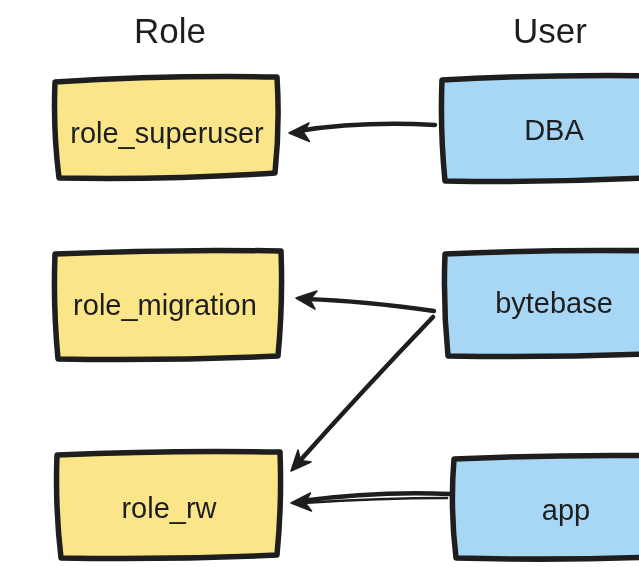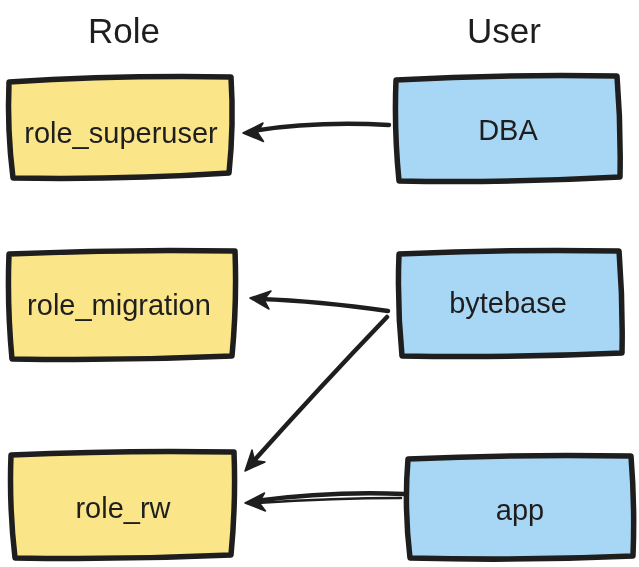--- a/index.html
+++ b/index.html
@@ -9,20 +9,21 @@
     --background:#FFFFFF;
   }
   *{box-sizing:border-box;}
   html,body{margin:0;padding:0;background:var(--background);}
   .canvas{
     position:relative;
     width:639px;height:567px;
     background:var(--background);
     overflow:hidden;
     font-family:"Liberation Sans", sans-serif;
+    padding-left:46px;
   }
   svg{display:block;}
   svg text{
     font-family:"Liberation Sans", sans-serif;
     fill:var(--ink);
   }
   .col-header{font-size:35px;font-weight:400;text-anchor:middle;}
   .box-label{font-size:29px;font-weight:400;text-anchor:middle;}
   .shape{
     stroke:var(--ink);

